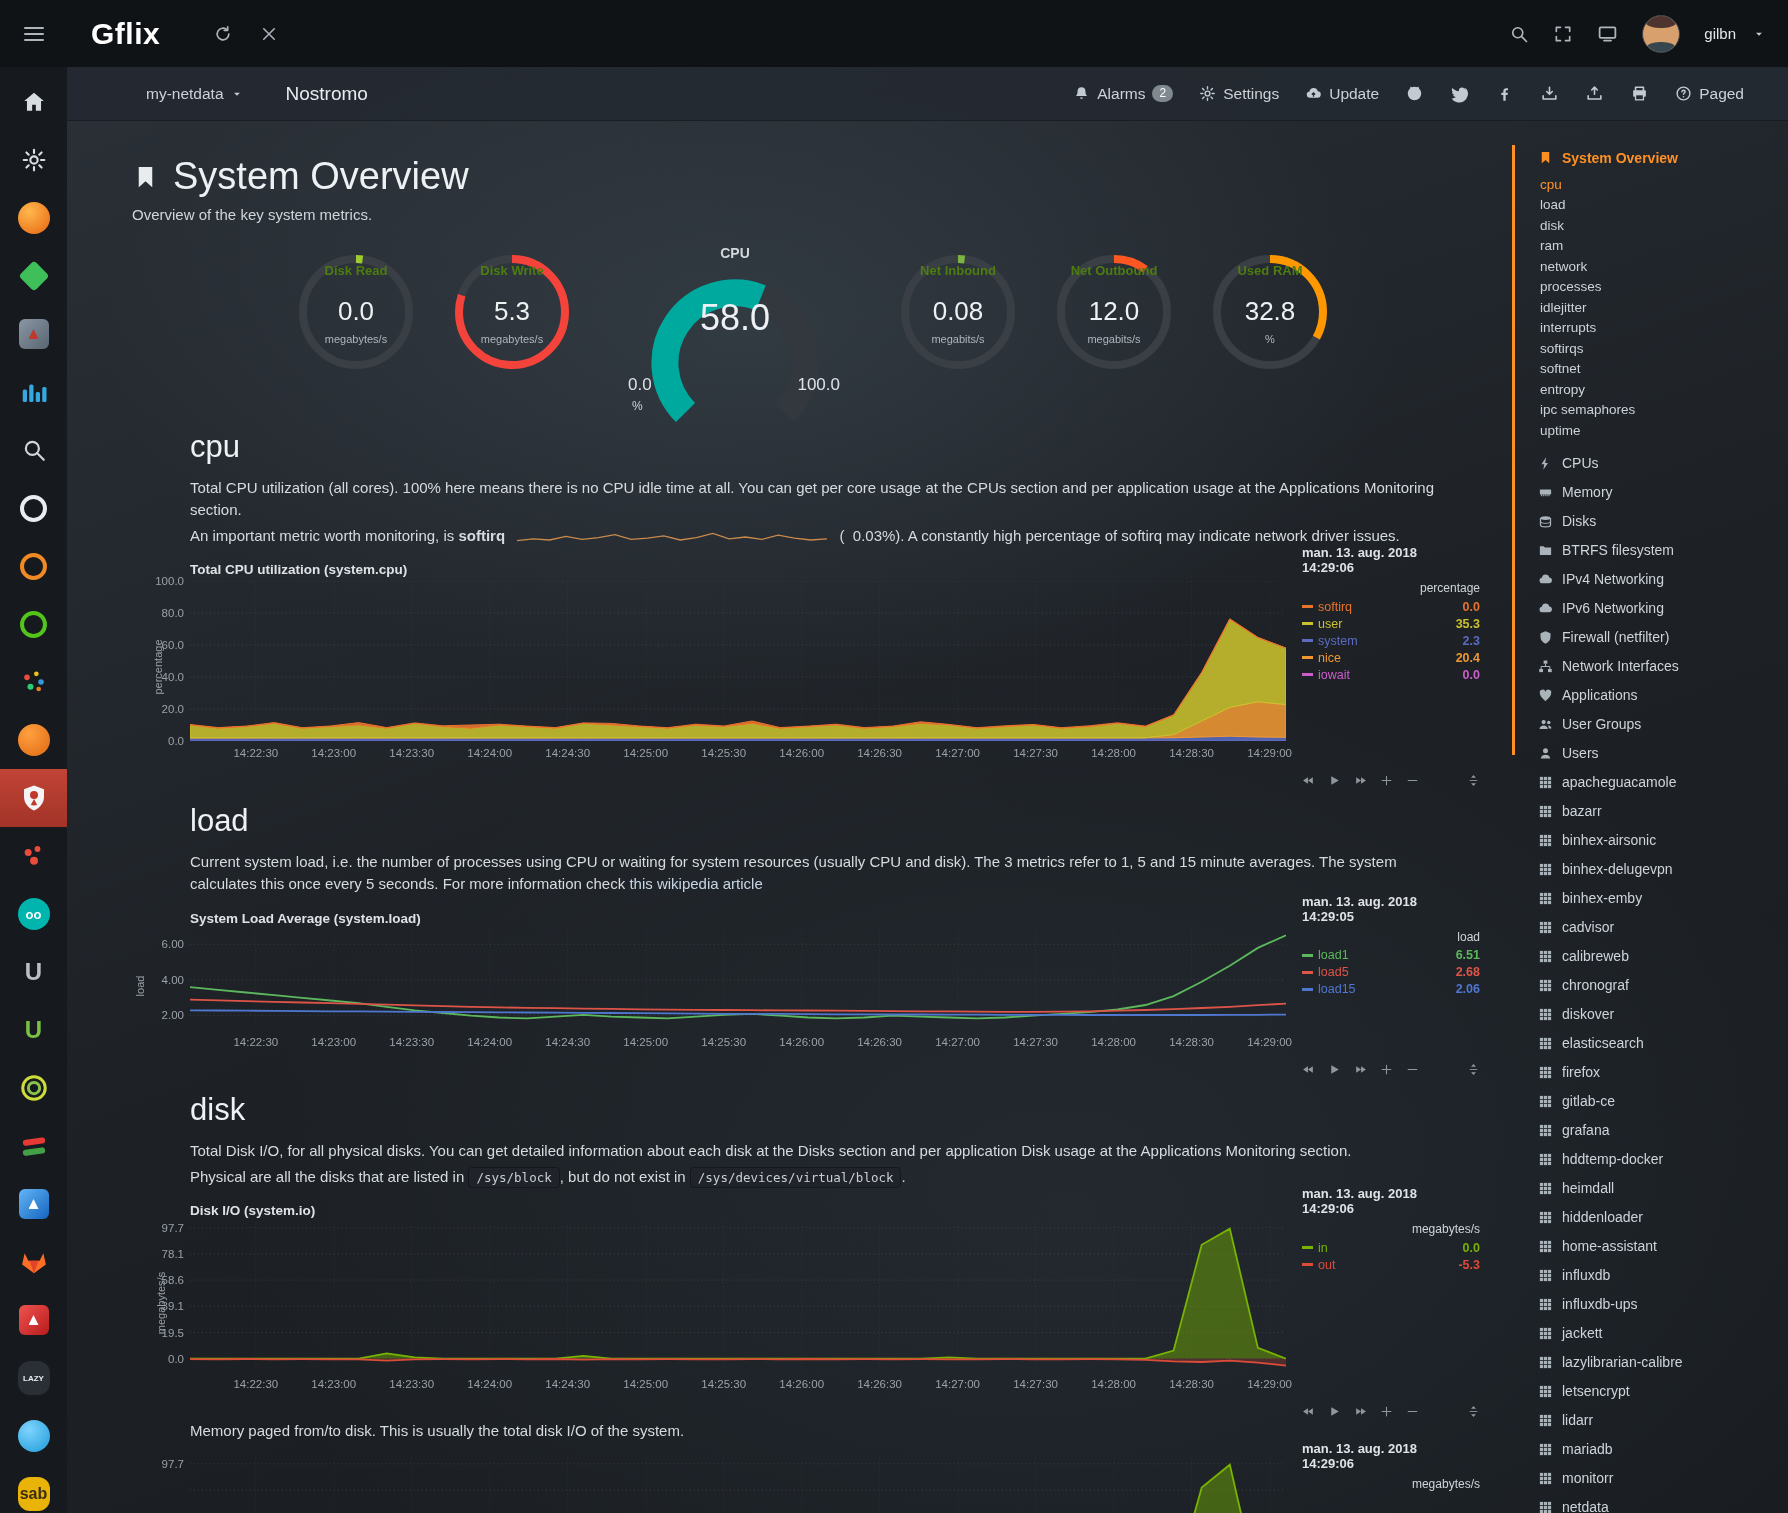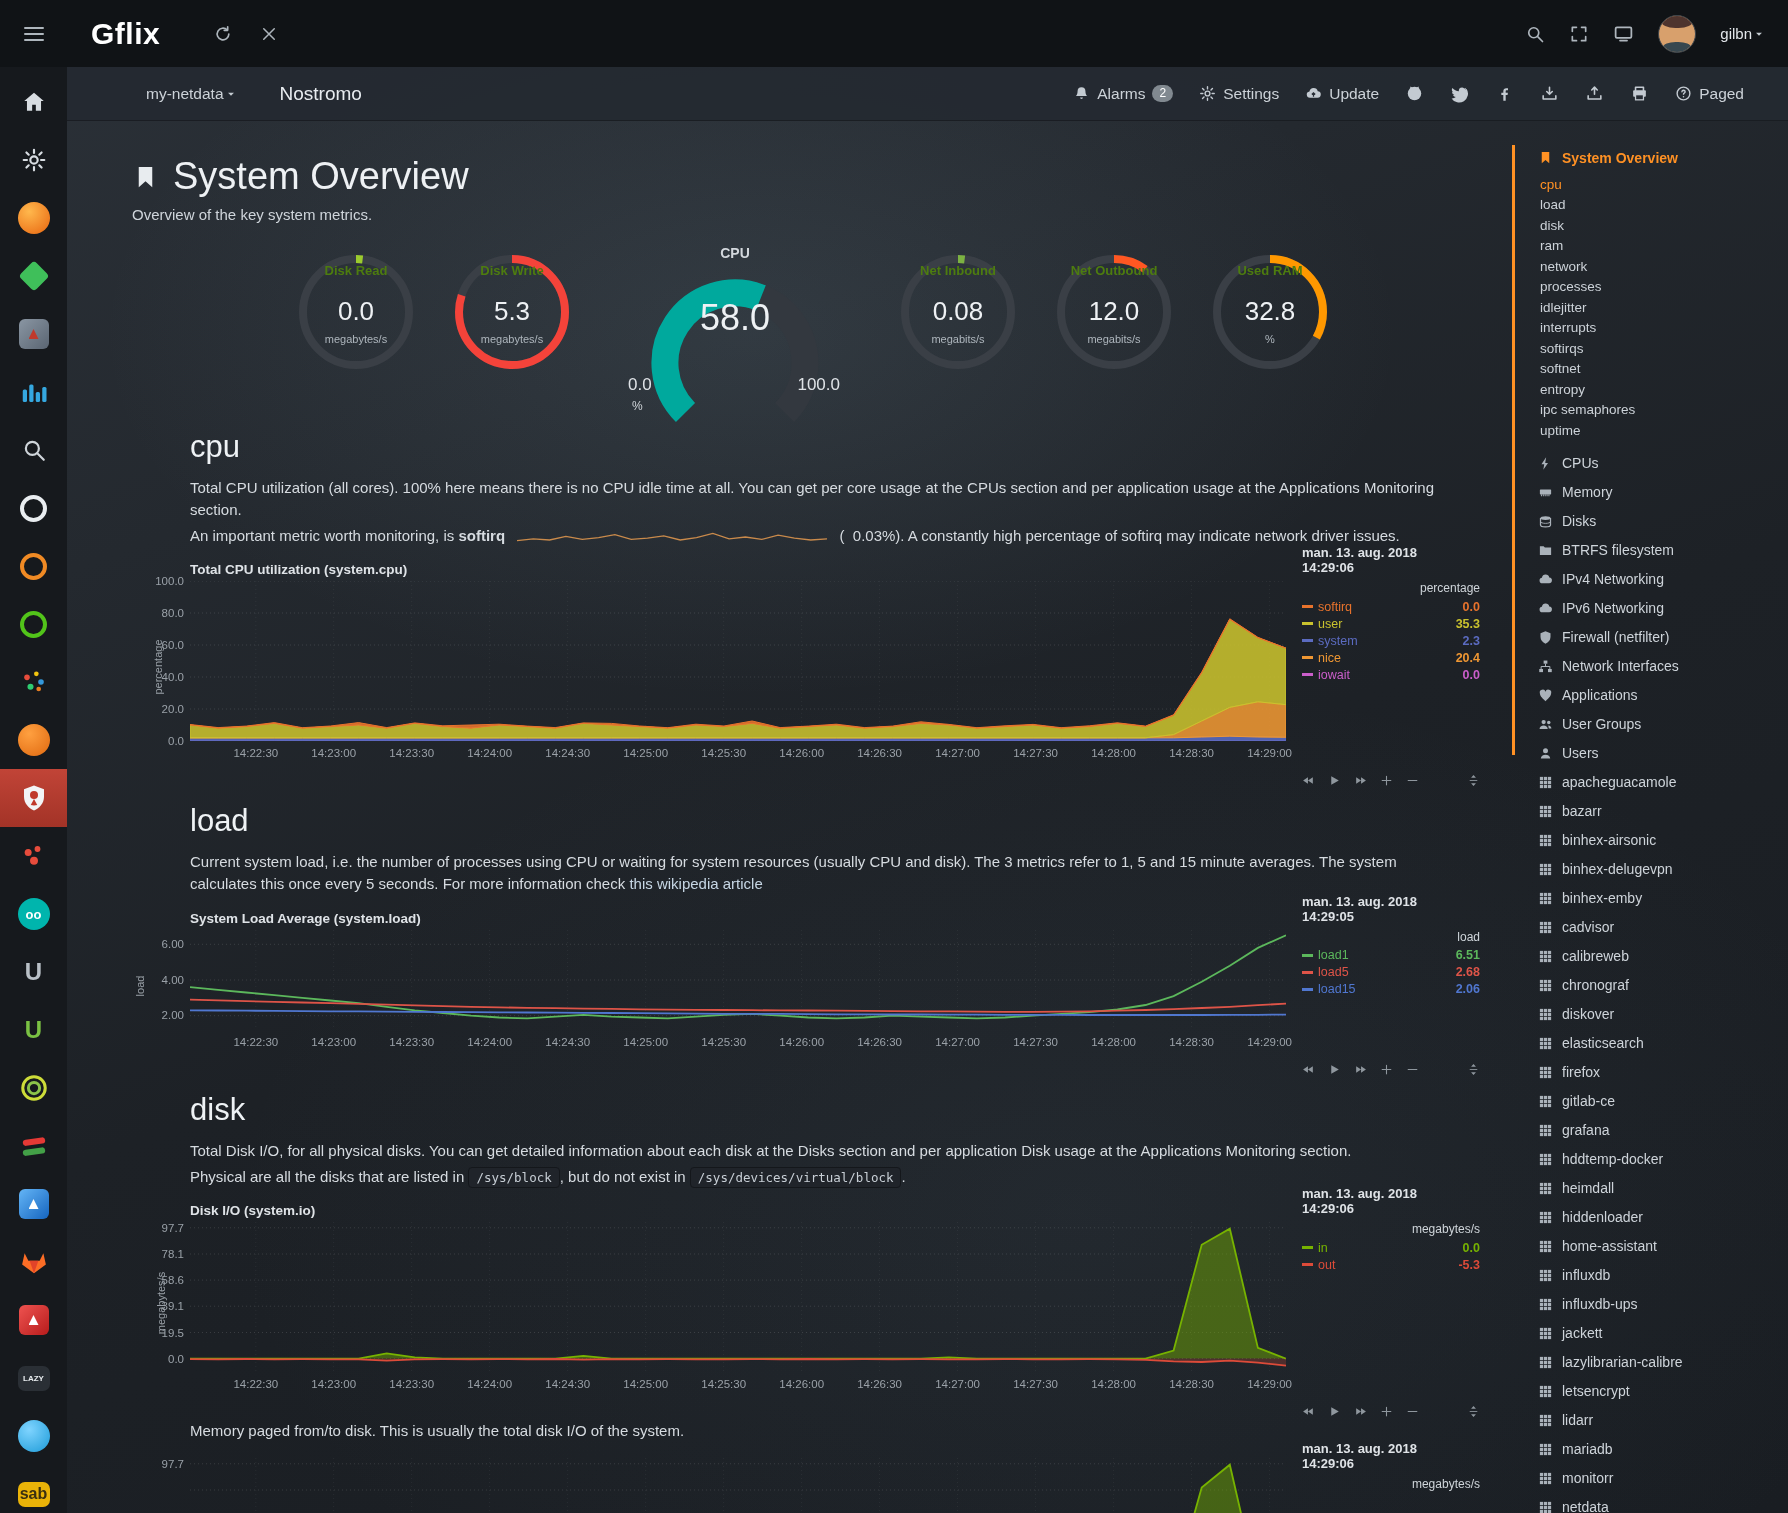--- a/index.html
+++ b/index.html
@@ -16,36 +16,36 @@
 
   
   .topbar{position:absolute;top:0;left:0;right:0;height:67px;background:#101316;display:flex;align-items:center;padding:0 22px;z-index:6;}
   .tb-icn{width:24px;height:24px;color:#aeb6bd;cursor:pointer;}
   .brand{font-size:30px;font-weight:bold;color:#fff;margin:0 26px 0 18px;letter-spacing:.5px;}
   .tb-left{display:flex;align-items:center;gap:27px;}
   .tb-right{margin-left:auto;display:flex;align-items:center;gap:24px;}
   .avatar{width:38px;height:38px;border-radius:50%;background:#d8a06c;position:relative;overflow:hidden;border:1px solid #3c444b;}
   .avatar:before{content:'';position:absolute;top:-3px;left:2px;right:2px;height:15px;background:#4e342e;border-radius:50% 50% 45% 45%;}
   .avatar:after{content:'';position:absolute;bottom:-2px;left:4px;right:4px;height:12px;background:#37474f;border-radius:45% 45% 0 0;}
-  .username{color:#e3e7eb;font-size:15px;display:flex;align-items:center;gap:0;}
+  .username{color:#e3e7eb;font-size:15px;display:flex;align-items:center;gap:16px;}
   .caret{width:14px;height:14px;color:#c4cbd1;}
 
   
   .iconbar{position:absolute;top:67px;left:0;bottom:0;width:67px;background:#16191d;display:flex;flex-direction:column;align-items:center;padding-top:6px;z-index:5;}
   .app-tile{width:67px;height:58px;display:flex;align-items:center;justify-content:center;flex:0 0 58px;cursor:pointer;}
   .app-tile.active{background:linear-gradient(#c14437,#a33327);}
   .app-glyph{width:26px;height:26px;}
   .app-dot{width:32px;height:32px;border-radius:50%;}
   .app-ring{width:27px;height:27px;border-radius:50%;}
   .app-square{width:30px;height:30px;border-radius:6px;display:flex;align-items:center;justify-content:center;}
-  .app-text{width:32px;height:25px;border-radius:7px;display:flex;align-items:center;justify-content:center;font-weight:bold;}
+  .app-text{width:32px;height:34px;border-radius:12px;display:flex;align-items:center;justify-content:center;font-weight:bold;}
 
   
   .ndbar{position:absolute;top:67px;left:67px;right:0;height:54px;background:rgba(36,41,49,.92);border-bottom:1px solid rgba(0,0,0,.28);display:flex;align-items:center;padding:0 44px 0 79px;z-index:4;font-size:15.5px;color:#ccd2d8;}
-  .nd-server{display:flex;align-items:center;cursor:pointer;}
+  .nd-server{display:flex;align-items:center;gap:6px;cursor:pointer;}
   .hostname{font-size:19px;color:#e8ecf0;margin-left:42px;}
   .nd-right{margin-left:auto;display:flex;align-items:center;gap:26px;}
   .nd-item{display:flex;align-items:center;gap:7px;color:#ccd2d8;cursor:pointer;}
   .ndi{width:17px;height:17px;color:#c3cad1;}
   .badge{background:#818990;color:#fff;font-size:12px;border-radius:10px;padding:1px 7px;line-height:15px;}
 
   
   .main{position:absolute;top:121px;left:67px;width:1445px;bottom:0;padding:0 0 0 65px;overflow:hidden;z-index:2;}
   .page-head{display:flex;align-items:center;gap:14px;margin-top:34px;}
   .bm-big{width:27px;height:34px;color:#e8ecef;}

